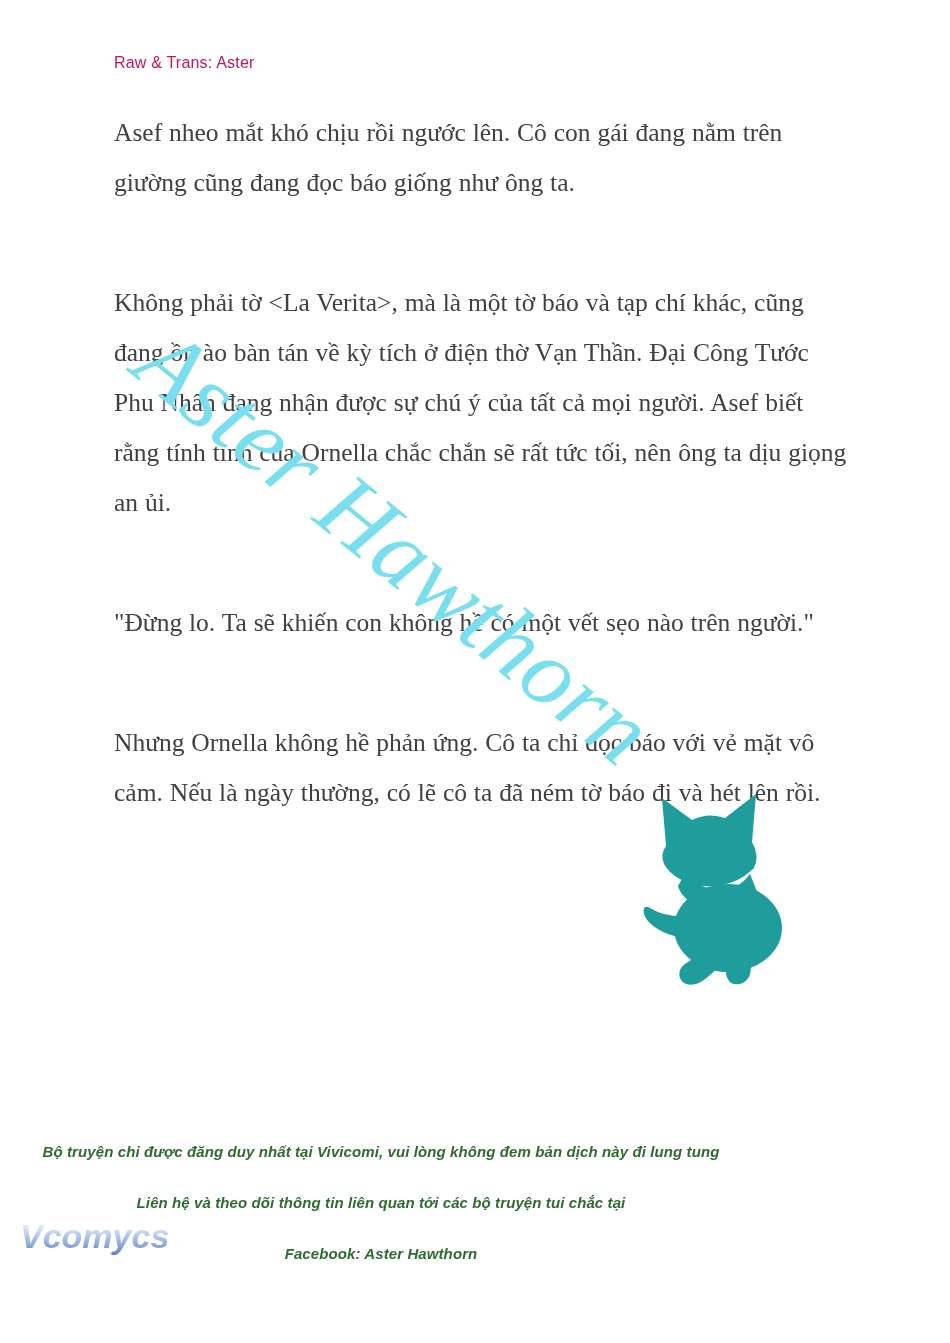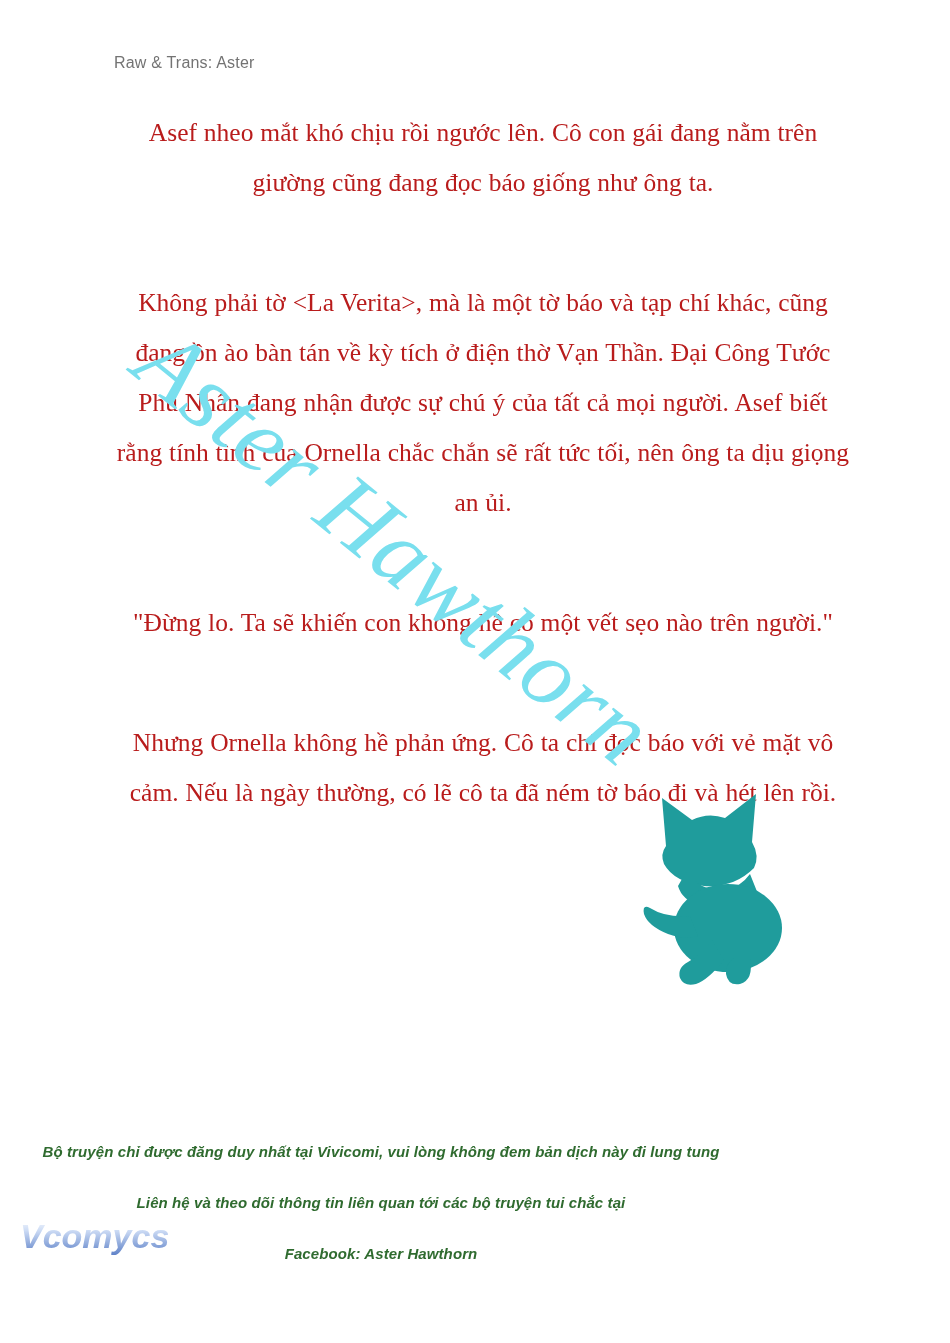--- a/index.html
+++ b/index.html
@@ -17,39 +17,39 @@
     font-family: "Liberation Serif", "DejaVu Serif", serif;
   }
 
   
   .credit-header {
     position: absolute;
     left: 114px;
     top: 54px;
     font-family: "Liberation Sans", "DejaVu Sans", sans-serif;
     font-size: 16px;
-    color: #737373;
+    color: #be185d;
     letter-spacing: 0.2px;
     white-space: nowrap;
   }
 
   
   .body-col {
     position: absolute;
     left: 114px;
     top: 108px;
     width: 738px;
   }
   .para {
     font-family: "Liberation Serif", "DejaVu Serif", serif;
     font-size: 25.5px;
     line-height: 50px;
-    color: #b91c1c;
+    color: #404040;
     margin: 0 0 70px 0;
-    text-align: center;
+    text-align: left;
     word-spacing: 0.5px;
   }
   .para:last-child { margin-bottom: 0; }
 
   
   .watermark {
     position: absolute;
     left: 150px;
     top: 300px;
     font-family: "Liberation Serif", "DejaVu Serif", serif;

